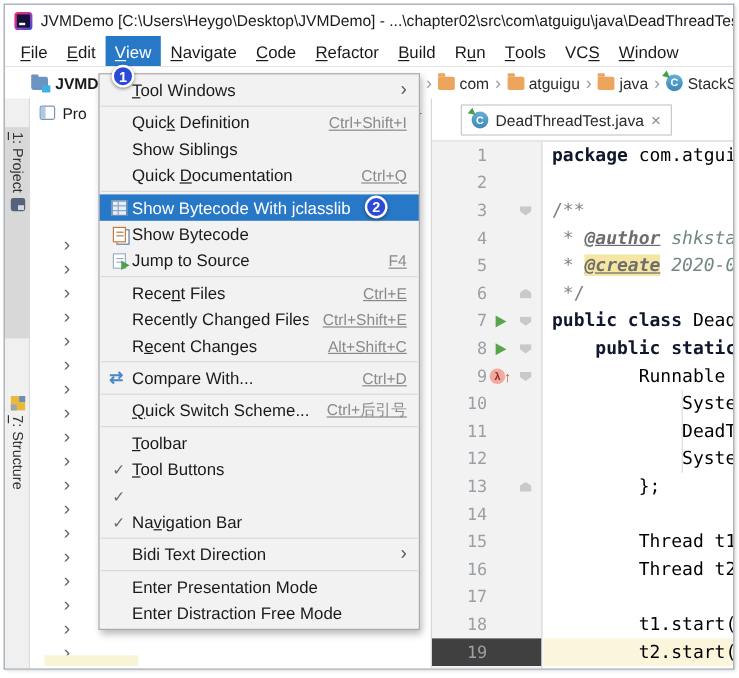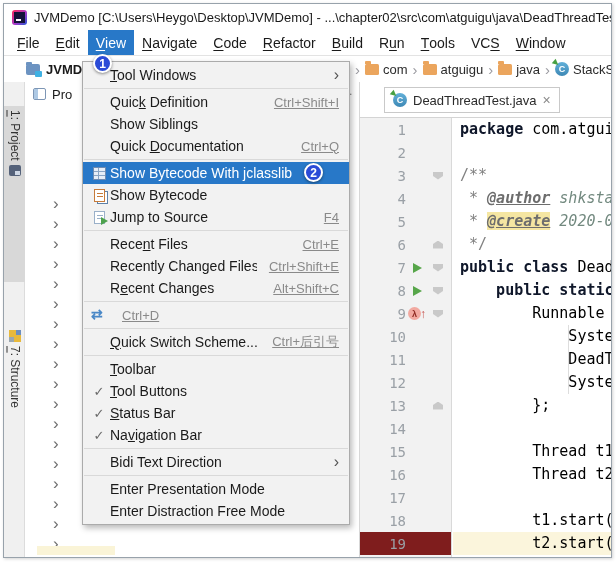--- a/index.html
+++ b/index.html
@@ -75,21 +75,21 @@
   .editor{position:absolute;left:356px;top:0;right:0;bottom:0;background:#fff;}
   .tabbar{position:absolute;left:0;top:0;right:0;height:36px;background:#fff;border-bottom:1px solid #d4d4d4;}
   .tab{position:absolute;left:24px;bottom:4px;height:26px;display:flex;align-items:center;gap:6px;
        padding:0 8px;background:#fff;border:1px solid #c9c9c9;}
   .tab-label{font-size:13px;color:#2b2b2b;white-space:nowrap;}
   .tab-close{color:#8a8a8a;font-size:14px;cursor:default;}
 
   .code-area{position:absolute;left:0;top:36px;right:0;bottom:0;overflow:hidden;}
   .gutter{position:absolute;left:0;top:0;width:92px;bottom:0;background:#f2f2f2;border-right:1px solid #d9d9d9;}
   .g-row{height:23px;display:flex;align-items:center;}
-  .g-row.hl{background:#7f1d1d;align-items:center;}
+  .g-row.hl{background:#404040;align-items:center;}
   .g-num{width:46px;text-align:right;font-family:"DejaVu Sans Mono",monospace;font-size:14px;color:#9aa0a6;}
   .g-icn{width:22px;display:flex;align-items:center;justify-content:center;}
   .g-fold{width:20px;display:flex;align-items:center;justify-content:center;}
   .fold{width:10px;height:8px;background:#c9c9c9;}
   .fold.down{clip-path:polygon(0 0,100% 0,100% 55%,50% 100%,0 55%);}
   .fold.up{clip-path:polygon(50% 0,100% 45%,100% 100%,0 100%,0 45%);}
   .gi-run{width:0;height:0;border-left:9px solid #57a64a;border-top:5px solid transparent;border-bottom:5px solid transparent;}
   .gi-lambda{display:flex;align-items:center;}
   .gi-lambda .lam{width:13px;height:13px;border-radius:50%;background:#f2a9a0;color:#8e2a22;font-size:9px;font-weight:bold;
                   display:inline-flex;align-items:center;justify-content:center;}
@@ -490,20 +490,21 @@
         <div class="menu-row">
           <span class="mi-iconslot"></span>
           <span class="mi-label">R<u>e</u>cent Changes</span>
           <span class="mi-shortcut">Alt+Shift+C</span>
         </div>
         <div class="menu-sep"></div>
         <div class="menu-row">
           <span class="mi-iconslot">
             <span class="mic mic-compare"></span>
           </span>
+          <span class="mi-label">Compare With...</span>
           <span class="mi-shortcut">Ctrl+D</span>
         </div>
         <div class="menu-sep"></div>
         <div class="menu-row">
           <span class="mi-iconslot"></span>
           <span class="mi-label"><u>Q</u>uick Switch Scheme...</span>
           <span class="mi-shortcut">Ctrl+后引号</span>
         </div>
         <div class="menu-sep"></div>
         <div class="menu-row">
@@ -513,21 +514,20 @@
         <div class="menu-row">
           <span class="mi-iconslot">
             <span class="mi-check">✓</span>
           </span>
           <span class="mi-label"><u>T</u>ool Buttons</span>
         </div>
         <div class="menu-row">
           <span class="mi-iconslot">
             <span class="mi-check">✓</span>
           </span>
-          <span class="mi-label"><u>S</u>tatus Bar</span>
         </div>
         <div class="menu-row">
           <span class="mi-iconslot">
             <span class="mi-check">✓</span>
           </span>
           <span class="mi-label">Na<u>v</u>igation Bar</span>
         </div>
         <div class="menu-sep"></div>
         <div class="menu-row">
           <span class="mi-iconslot"></span>

